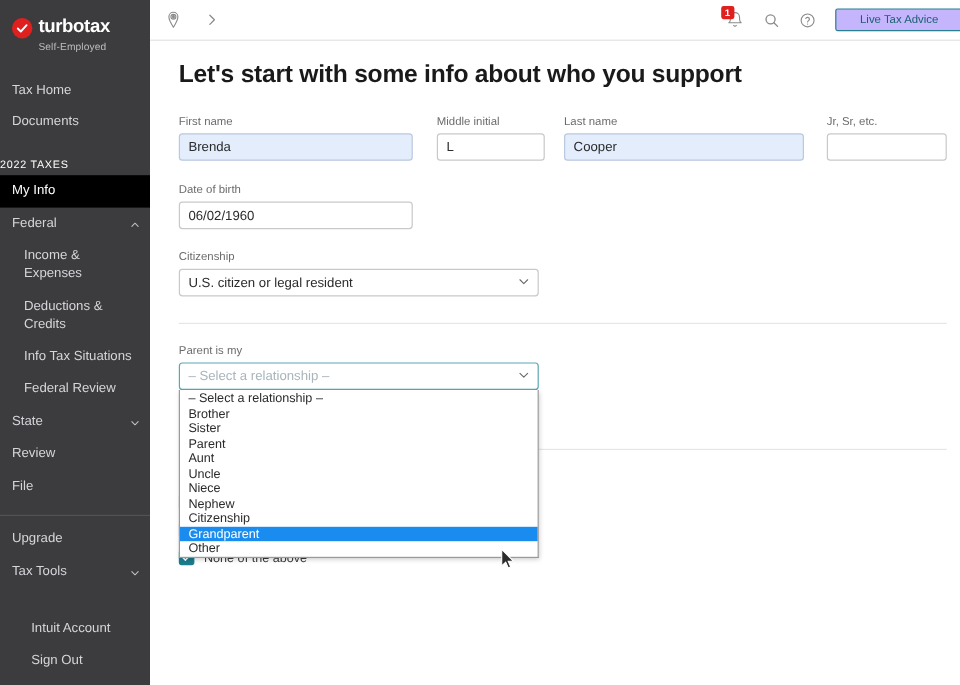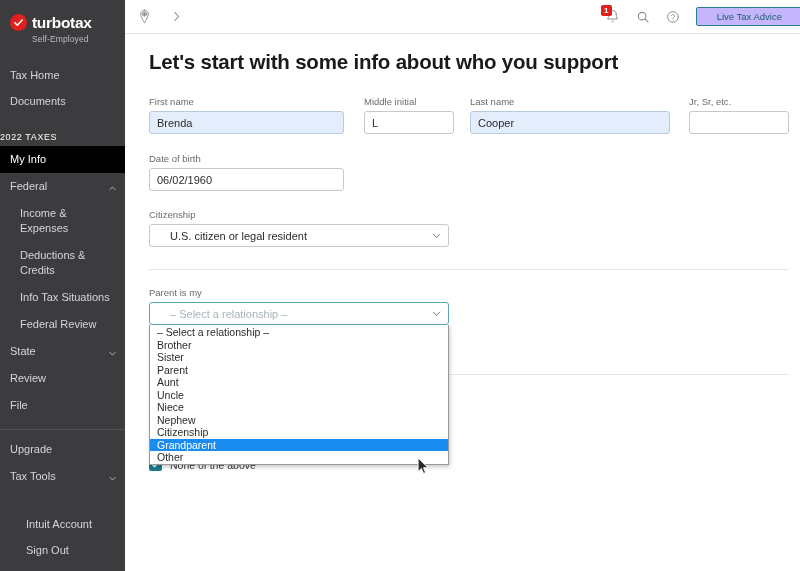--- a/index.html
+++ b/index.html
@@ -13,21 +13,21 @@
 
   
   .sidebar {
     width: 125px; height: 571px; flex: 0 0 125px;
     background: #3c3c3e;
     color: #d9d9dd;
     position: relative;
     font-size: 11px;
   }
   .brand { padding: 14px 0 0 10px; }
-  .brand-row { display: flex; align-items: flex-start; gap: 5px; }
+  .brand-row { display: flex; align-items: center; gap: 5px; }
   .tt-logo-mark {
     width: 17px; height: 17px; border-radius: 50%;
     background: #e01f1f; color: #fff;
     display: flex; align-items: center; justify-content: center;
     font-size: 11px; line-height: 1;
   }
   .tt-word { font-size: 15.5px; font-weight: bold; color: #ffffff; letter-spacing: -0.3px; }
   .brand-sub { font-size: 8.5px; color: #bcbcc2; margin: 2px 0 0 22px; letter-spacing: 0.1px; }
 
   .nav-top { margin-top: 18px; }
@@ -102,21 +102,21 @@
   .fg-mi { width: 90px; margin-left: 20px; }
   .fg-last { width: 200px; margin-left: 16px; }
   .fg-suffix { width: 100px; margin-left: 19px; }
 
   .fg-dob { width: 195px; margin-top: 19px; }
   .fg-citz { width: 300px; margin-top: 18px; }
 
   .selwrap { position: relative; width: 100%; }
   .selbox {
     border: 1px solid #c9c9c9; border-radius: 3px;
-    height: 23px; padding: 0 22px 0 20px;
+    height: 23px; padding: 0 22px 0 7px;
     font-size: 11px; color: #2b2b2b;
     display: flex; align-items: center;
     background: #fff; cursor: pointer; width: 100%;
   }
   .selbox.focused { border: 1px solid #5aa7b5; }
   .selbox.placeholder { color: #a8b5bb; }
   .sel-arrow {
     position: absolute; right: 7px; top: 50%; transform: translateY(-50%);
     pointer-events: none; color: #6a6a6a;
   }

